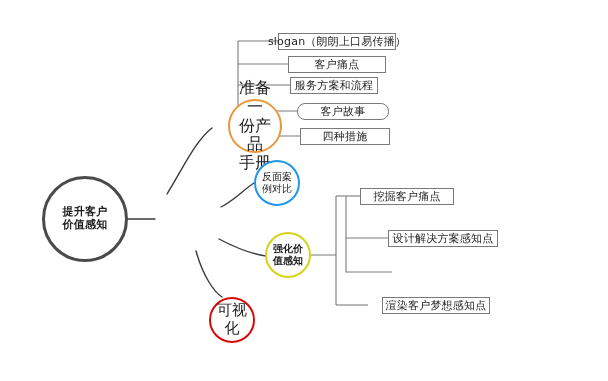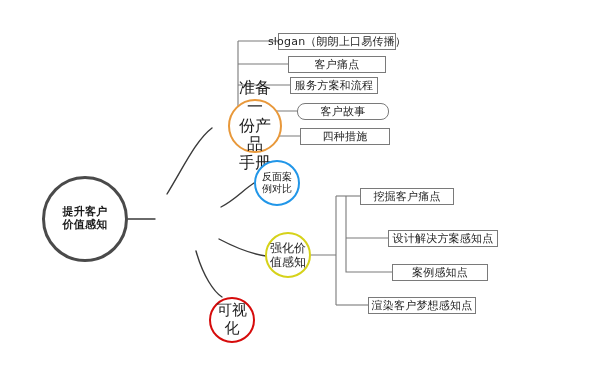--- a/index.html
+++ b/index.html
@@ -80,21 +80,22 @@
     height: 46px;
     border: 2.2px solid #2196e8;
     font-size: 10px;
   }
   .node-yellow {
     left: 265px;
     top: 232px;
     width: 46px;
     height: 46px;
     border: 2.4px solid #d6d21a;
-    font-size: 12px;
+    font-size: 10px;
+    font-weight: bold;
   }
   .node-red {
     left: 209px;
     top: 297px;
     width: 46px;
     height: 46px;
     border: 2.2px solid #d60b0b;
     font-size: 15px;
   }
   .leaf {
@@ -170,16 +171,15 @@
   </div>
 
   <div class="leaf" style="left:278px; top:33px; width:118px;">slogan（朗朗上口易传播）</div>
   <div class="leaf" style="left:288px; top:56px; width:98px;text-align:right;">客户痛点</div>
   <div class="leaf" style="left:290px; top:77px; width:88px;">服务方案和流程</div>
   <div class="leaf" style="left:297px; top:103px; width:92px;border-radius:8px;">客户故事</div>
   <div class="leaf" style="left:300px; top:128px; width:90px;">四种措施</div>
 
   <div class="leaf" style="left:360px; top:188px; width:94px;">挖掘客户痛点</div>
   <div class="leaf" style="left:388px; top:230px; width:110px;">设计解决方案感知点</div>
-  <div class="leaf" style="left:392px; top:264px; width:96px;">案例感知点</div>
-  <div class="leaf" style="left:368px; top:297px; width:108px;">渲染客户梦想感知点</div>
+  <div class="leaf" style="left:382px; top:297px; width:108px;">渲染客户梦想感知点</div>
 
 </div>
 
 </body></html>

